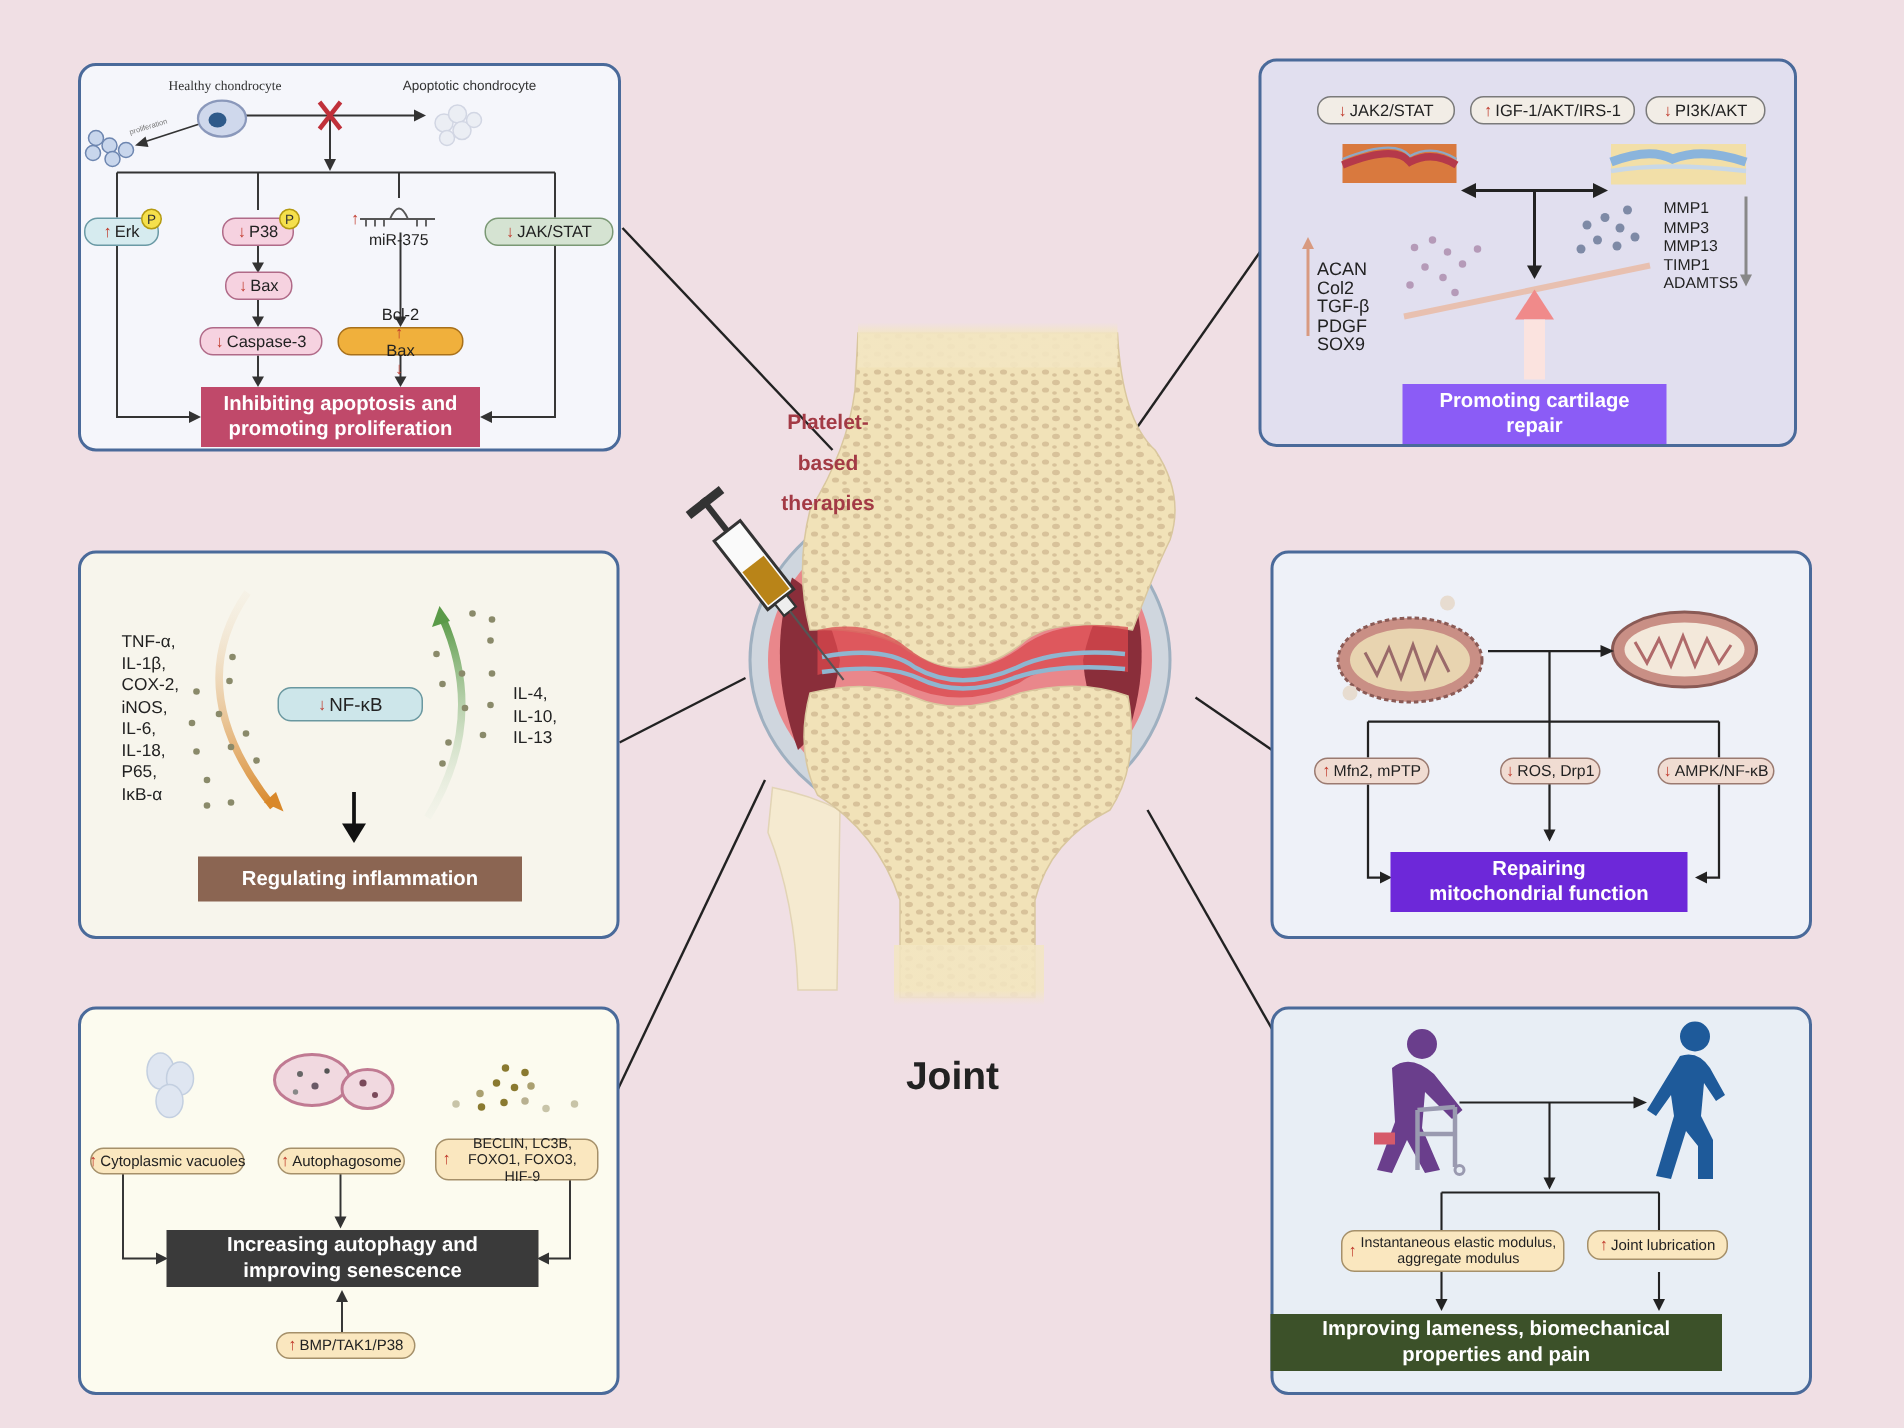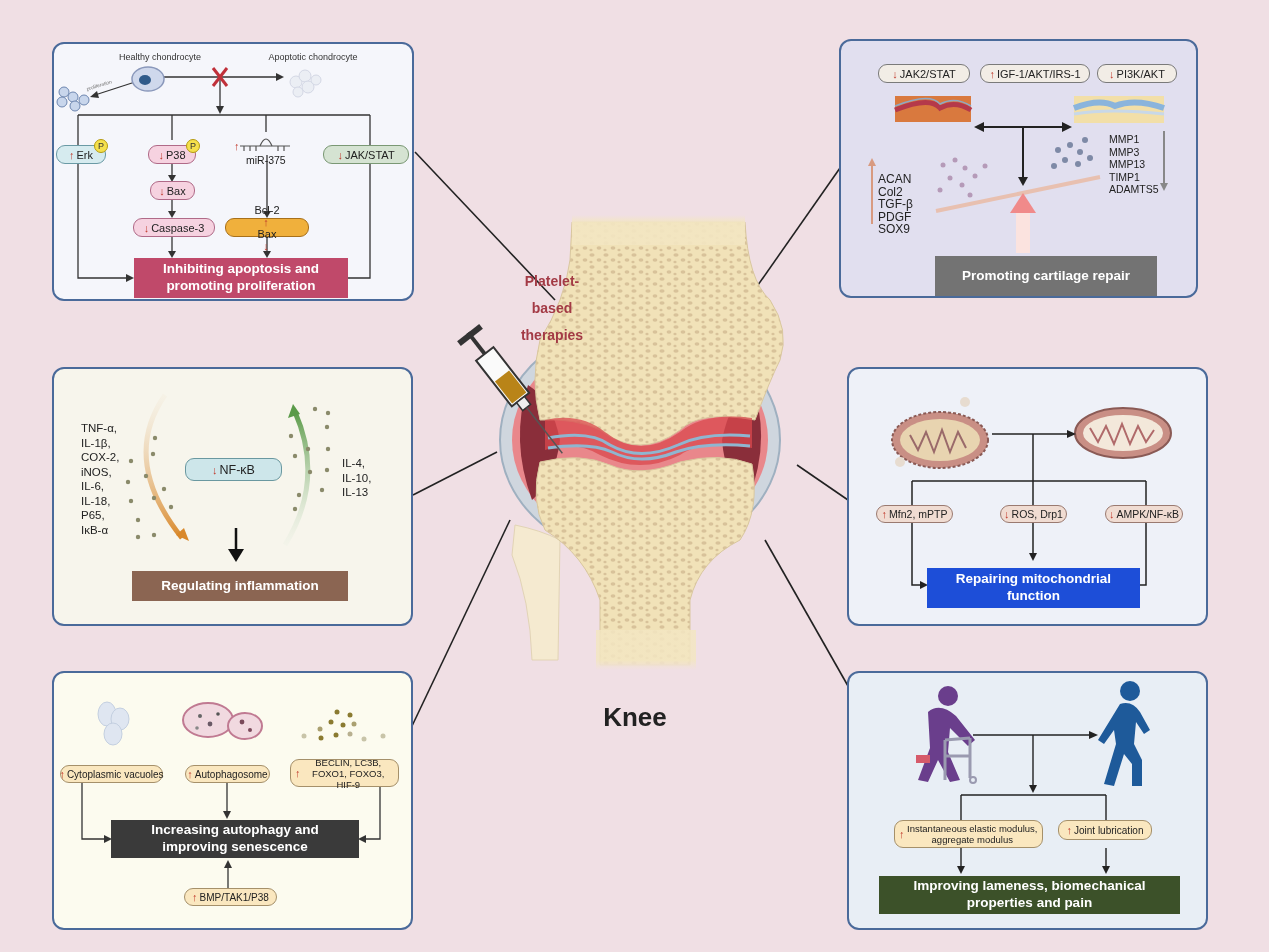--- a/index.html
+++ b/index.html
@@ -73,21 +73,21 @@
     <line x1="92" y1="0" x2="150" y2="0" stroke="#555" stroke-width="1.4"></line>
   </g>
 </svg>
 
 <div class="abs" style="left:482px;top:268px;width:140px;text-align:center;color:#a33a45;font-weight:bold;font-size:14px;line-height:27px;">
   <div>Platelet-</div>
   <div>based</div>
   <div>therapies</div>
 </div>
 <div class="abs" style="left:520px;top:700px;width:230px;text-align:center;color:#222;font-weight:bold;font-size:26px;line-height:34px;">
-  <div>Knee</div>
+  <div>Joint</div>
 </div>
 
 <div class="panel" style="left:52px;top:42px;width:362px;height:259px;background:#f5f6fb;"></div>
 <svg class="wires" width="1269" height="952">
   <line x1="160" y1="77" x2="278" y2="77" stroke="#333" stroke-width="1.3"></line>
   <polygon points="284,77 276,73 276,81" fill="#333"></polygon>
   <line x1="220" y1="77" x2="220" y2="108" stroke="#333" stroke-width="1.3"></line>
   <polygon points="220,114 216,106 224,106" fill="#333"></polygon>
   <line x1="78" y1="115" x2="370" y2="115" stroke="#333" stroke-width="1.3"></line>
   <line x1="78" y1="115" x2="78" y2="145" stroke="#333" stroke-width="1.3"></line>
@@ -137,21 +137,21 @@
   <g stroke="#555" stroke-width="1.2" fill="none">
     <line x1="240" y1="146" x2="290" y2="146"></line>
     <path d="M260 146 Q266 132 272 146"></path>
     <line x1="244" y1="146" x2="244" y2="151"></line>
       <line x1="250" y1="146" x2="250" y2="151"></line>
       <line x1="256" y1="146" x2="256" y2="151"></line>
     <line x1="278" y1="146" x2="278" y2="151"></line>
       <line x1="284" y1="146" x2="284" y2="151"></line>
   </g>
 </svg>
-<div class="abs small" style="left:115px;top:52px;width:90px;text-align:center;">Healthy chondrocyte</div>
+<div class="abs small" style="left:105px;top:52px;width:90px;text-align:center;font-family:Liberation Serif, serif;">Healthy chondrocyte</div>
 <div class="abs small" style="left:258px;top:52px;width:110px;text-align:center;">Apoptotic chondrocyte</div>
 <div class="abs" style="left:86px;top:82px;font-size:5px;color:#777;transform:rotate(-17deg);">proliferation</div>
 
 <div class="pill" style="left:56px;top:145px;width:50px;height:19px;background:#d6ebef;border-color:#6a9aa5;">
   <span class="arr-up">↑</span>
     <span>Erk</span>
 </div>
 <div class="phos" style="left:94px;top:139px;">P</div>
 <div class="pill" style="left:148px;top:145px;width:48px;height:19px;background:#f6d2e0;border-color:#b06a88;">
   <span class="arr-dn">↓</span>
@@ -173,21 +173,21 @@
 <div class="pill" style="left:133px;top:218px;width:82px;height:19px;background:#f6d2e0;border-color:#b06a88;">
   <span class="arr-dn">↓</span>
     <span>Caspase-3</span>
 </div>
 <div class="pill" style="left:225px;top:218px;width:84px;height:19px;background:#f0b03c;border-color:#a8701a;flex-direction:column;">
   <span>Bcl-2</span>
     <span class="arr-up" style="margin:0 4px 0 2px">↑</span>
     <span>Bax</span>
     <span class="arr-dn">↓</span>
 </div>
-<div class="outcome" style="left:134px;top:258px;width:214px;height:40px;background:#c0496a;">Inhibiting apoptosis and promoting proliferation</div>
+<div class="outcome" style="left:134px;top:258px;width:186px;height:40px;background:#c0496a;">Inhibiting apoptosis and promoting proliferation</div>
 
 <div class="panel" style="left:839px;top:39px;width:359px;height:259px;background:#e1dfef;"></div>
 <div class="pill" style="left:878px;top:64px;width:92px;height:19px;background:#f2ede6;">
   <span class="arr-dn">↓</span>
     <span>JAK2/STAT</span>
 </div>
 <div class="pill" style="left:980px;top:64px;width:110px;height:19px;background:#f2ede6;">
   <span class="arr-up">↑</span>
     <span>IGF-1/AKT/IRS-1</span>
 </div>
@@ -253,21 +253,21 @@
   <div>PDGF</div>
   <div>SOX9</div>
 </div>
 <div class="list" style="left:1109px;top:133px;font-size:10.5px;line-height:12.5px;">
   <div>MMP1</div>
   <div>MMP3</div>
   <div>MMP13</div>
   <div>TIMP1</div>
   <div>ADAMTS5</div>
 </div>
-<div class="outcome" style="left:935px;top:256px;width:222px;height:40px;background:#737373;padding:0 20px;">Promoting cartilage repair</div>
+<div class="outcome" style="left:935px;top:256px;width:176px;height:40px;background:#8b5cf6;padding:0 20px;">Promoting cartilage repair</div>
 
 <div class="panel" style="left:52px;top:367px;width:361px;height:259px;background:#f7f5ec;"></div>
 <svg class="wires" width="1269" height="952">
   <defs>
     <linearGradient id="orangeArc" x1="0" y1="0" x2="0" y2="1">
       <stop offset="0" stop-color="#f0e4d0" stop-opacity="0.2"></stop>
       <stop offset="1" stop-color="#d9882a"></stop>
     </linearGradient>
     <linearGradient id="greenArc" x1="0" y1="1" x2="0" y2="0">
       <stop offset="0" stop-color="#e4ede0" stop-opacity="0.2"></stop>
@@ -359,21 +359,21 @@
     <span>Mfn2, mPTP</span>
 </div>
 <div class="pill" style="left:1000px;top:505px;width:67px;height:18px;background:#f0dcd2;border-color:#9a7a70;font-size:10.5px;">
   <span class="arr-dn">↓</span>
     <span>ROS, Drp1</span>
 </div>
 <div class="pill" style="left:1105px;top:505px;width:78px;height:18px;background:#f0dcd2;border-color:#9a7a70;font-size:10.5px;">
   <span class="arr-dn">↓</span>
     <span>AMPK/NF-κB</span>
 </div>
-<div class="outcome" style="left:927px;top:568px;width:213px;height:40px;background:#1d4ed8;padding:0 22px;">Repairing mitochondrial function</div>
+<div class="outcome" style="left:927px;top:568px;width:198px;height:40px;background:#6d28d9;padding:0 22px;">Repairing mitochondrial function</div>
 
 <div class="panel" style="left:52px;top:671px;width:361px;height:259px;background:#fcfbef;"></div>
 <svg class="wires" width="1269" height="952">
   <g fill="#dfe6f1" stroke="#c3cfe0" stroke-width="1">
     <ellipse cx="107" cy="714" rx="9" ry="12"></ellipse>
       <ellipse cx="120" cy="719" rx="9" ry="11"></ellipse>
       <ellipse cx="113" cy="734" rx="9" ry="11"></ellipse>
   </g>
   <g>
     <ellipse cx="208" cy="720" rx="25" ry="17" fill="#f1d9e0" stroke="#c07a92" stroke-width="2"></ellipse>
@@ -457,13 +457,13 @@
   <polygon points="1106,874 1102,866 1110,866" fill="#222"></polygon>
 </svg>
 <div class="pill" style="left:894px;top:820px;width:149px;height:28px;background:#fae7bf;border-color:#a5906a;font-size:9.5px;white-space:normal;text-align:center;line-height:11px;">
   <span class="arr-up">↑</span>
     <span>Instantaneous elastic modulus, aggregate modulus</span>
 </div>
 <div class="pill" style="left:1058px;top:820px;width:94px;height:20px;background:#fae7bf;border-color:#a5906a;font-size:10px;">
   <span class="arr-up">↑</span>
     <span>Joint lubrication</span>
 </div>
-<div class="outcome" style="left:879px;top:876px;width:301px;height:38px;background:#3c5129;padding:0 20px;">Improving lameness, biomechanical properties and pain</div>
+<div class="outcome" style="left:847px;top:876px;width:301px;height:38px;background:#3c5129;padding:0 20px;">Improving lameness, biomechanical properties and pain</div>
 
 </body></html>

